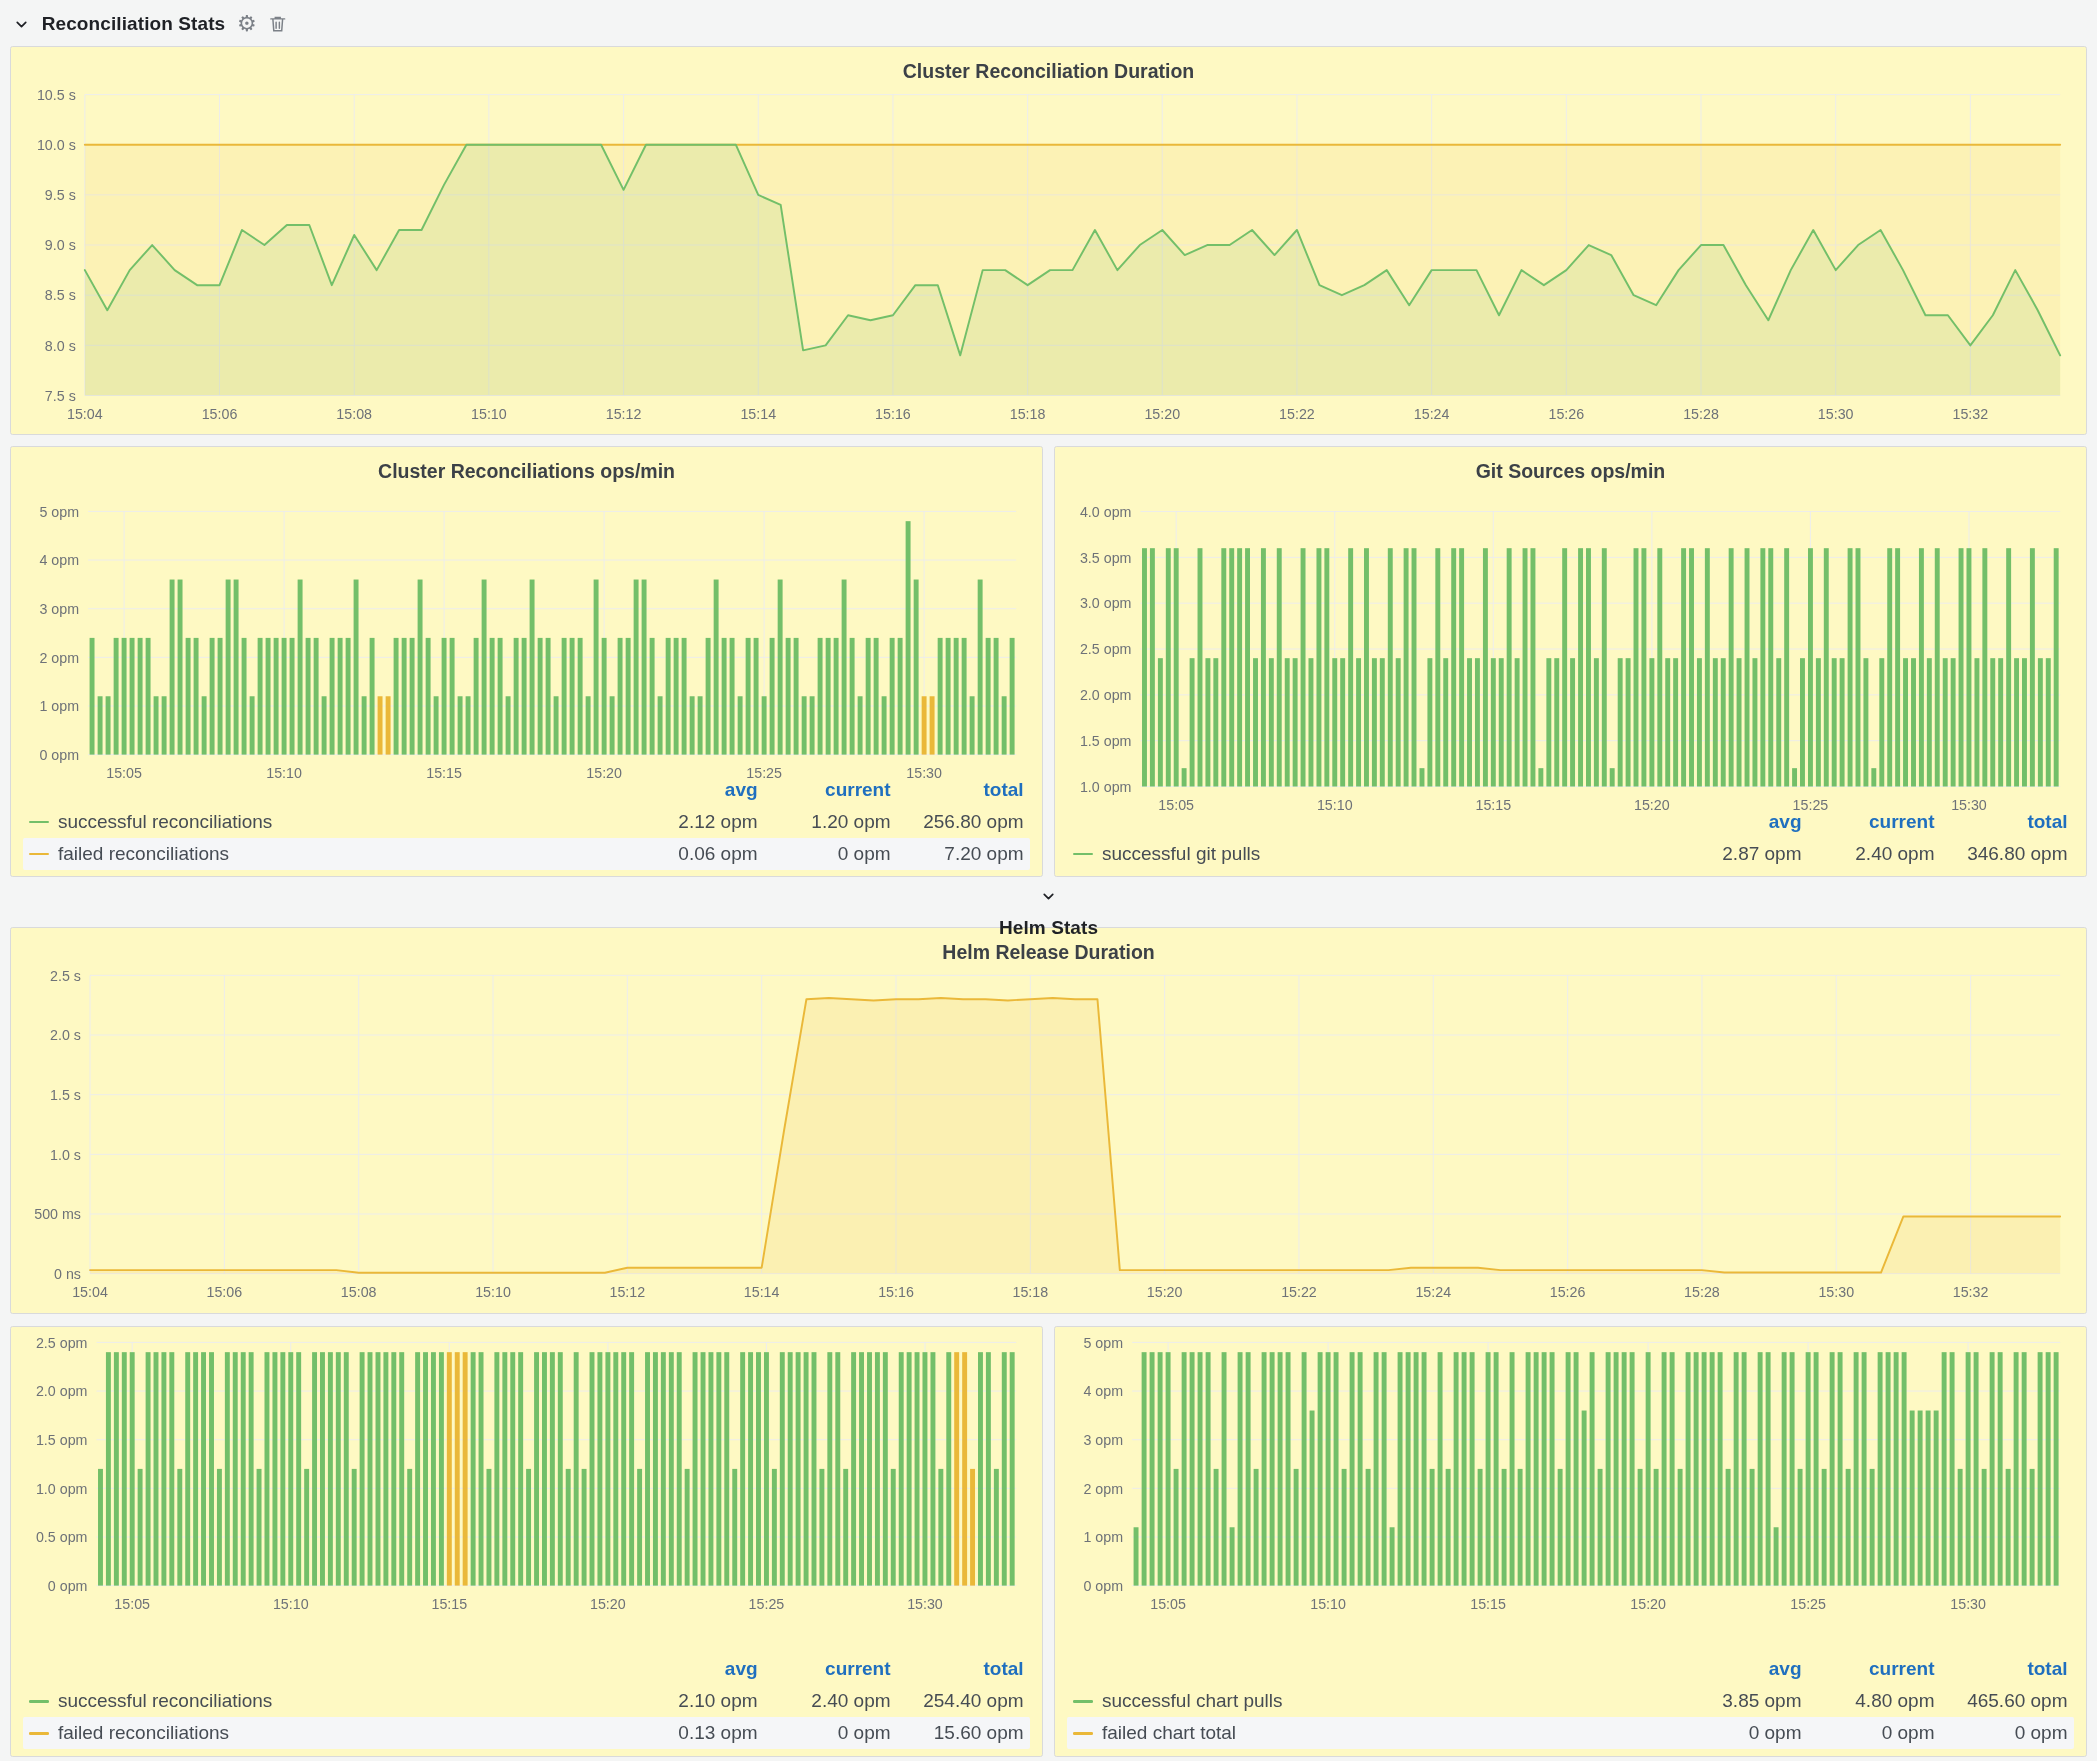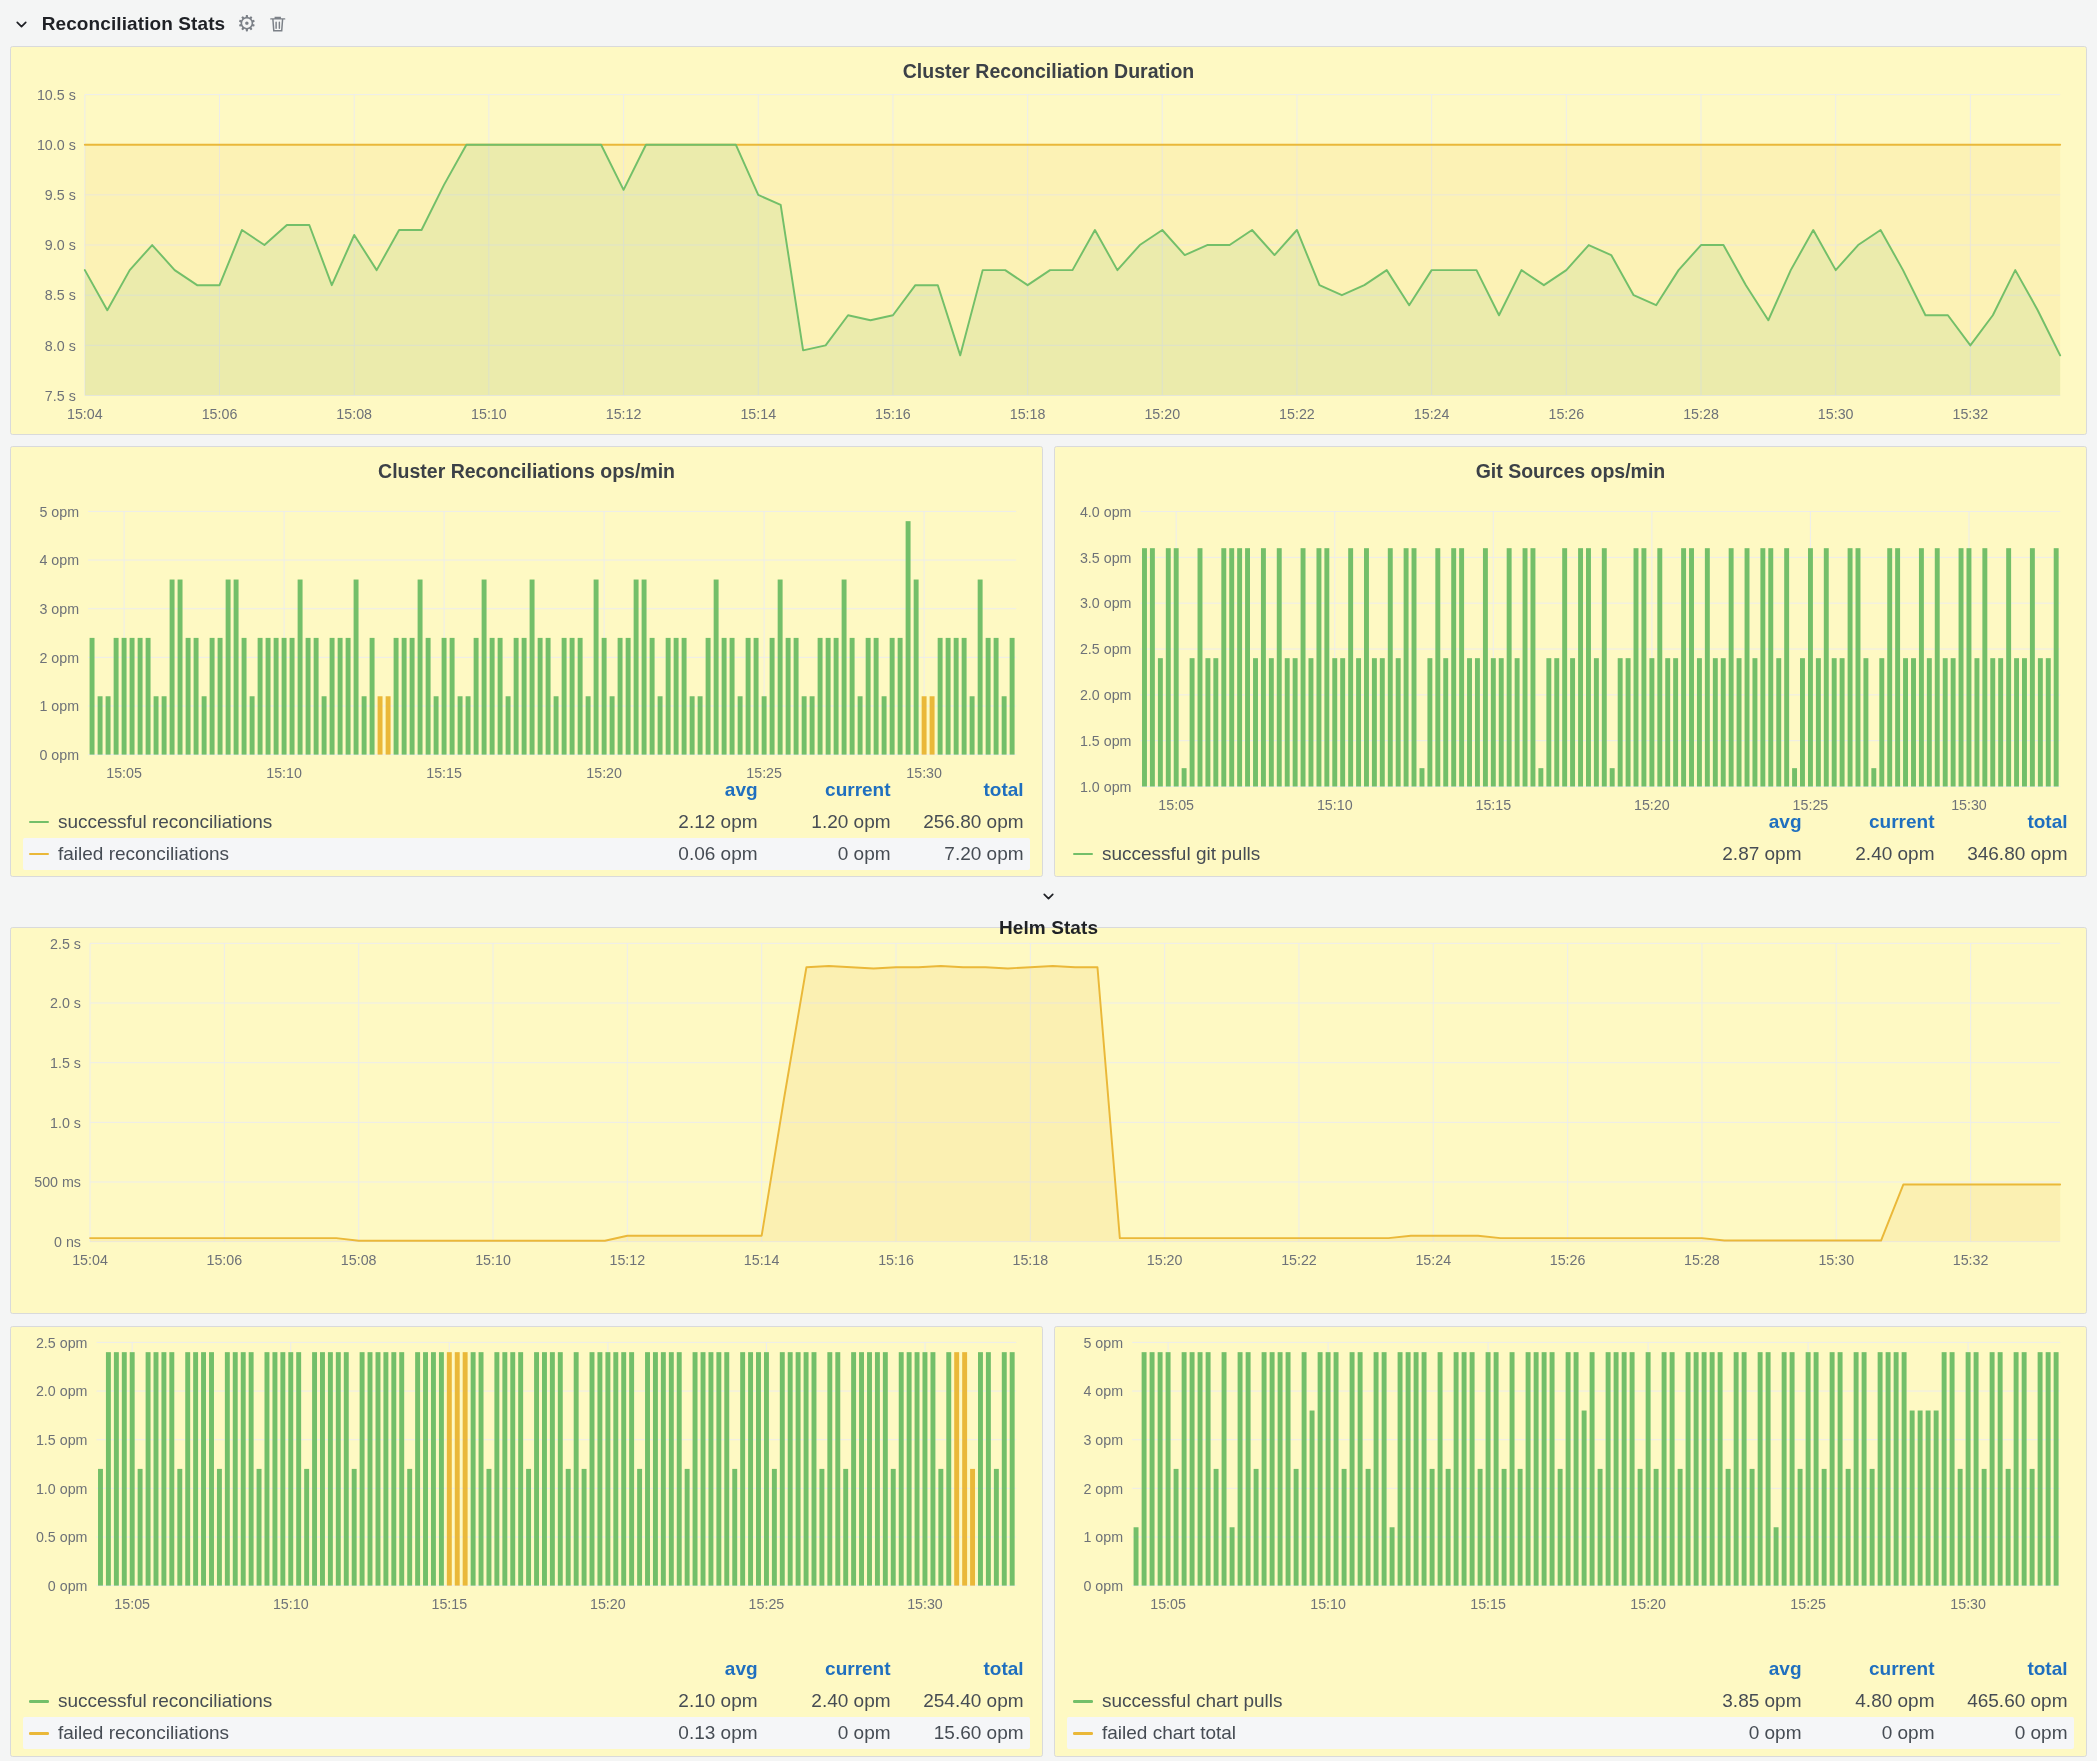--- a/index.html
+++ b/index.html
@@ -453,20 +453,21 @@
 <div class="section-header mt">
   <span class="chev">
     <svg width="17" height="17" viewBox="0 0 24 24" fill="none" stroke="#1f2126" stroke-width="2.4" stroke-linecap="round" stroke-linejoin="round">
         <polyline points="6 9 12 15 18 9"></polyline>
       </svg>
   </span>
   <span class="sec-title">Helm Stats</span>
 </div>
 
 <div class="panel h-dur2">
+  <div class="panel-title">Helm Release Duration</div>
   <div class="chart">
       <svg width="2057" height="345" viewBox="0 0 3172 532">
         <line x1="108" x2="3146" y1="476" y2="476" stroke="#ececec" stroke-width="1.5"></line>
         <text x="94" y="484" text-anchor="end" font-size="22" fill="#6e7278">0 ns</text>
         <line x1="108" x2="3146" y1="384" y2="384" stroke="#ececec" stroke-width="1.5"></line>
         <text x="94" y="392" text-anchor="end" font-size="22" fill="#6e7278">500 ms</text>
         <line x1="108" x2="3146" y1="292" y2="292" stroke="#ececec" stroke-width="1.5"></line>
         <text x="94" y="300" text-anchor="end" font-size="22" fill="#6e7278">1.0 s</text>
         <line x1="108" x2="3146" y1="200" y2="200" stroke="#ececec" stroke-width="1.5"></line>
         <text x="94" y="208" text-anchor="end" font-size="22" fill="#6e7278">1.5 s</text>

